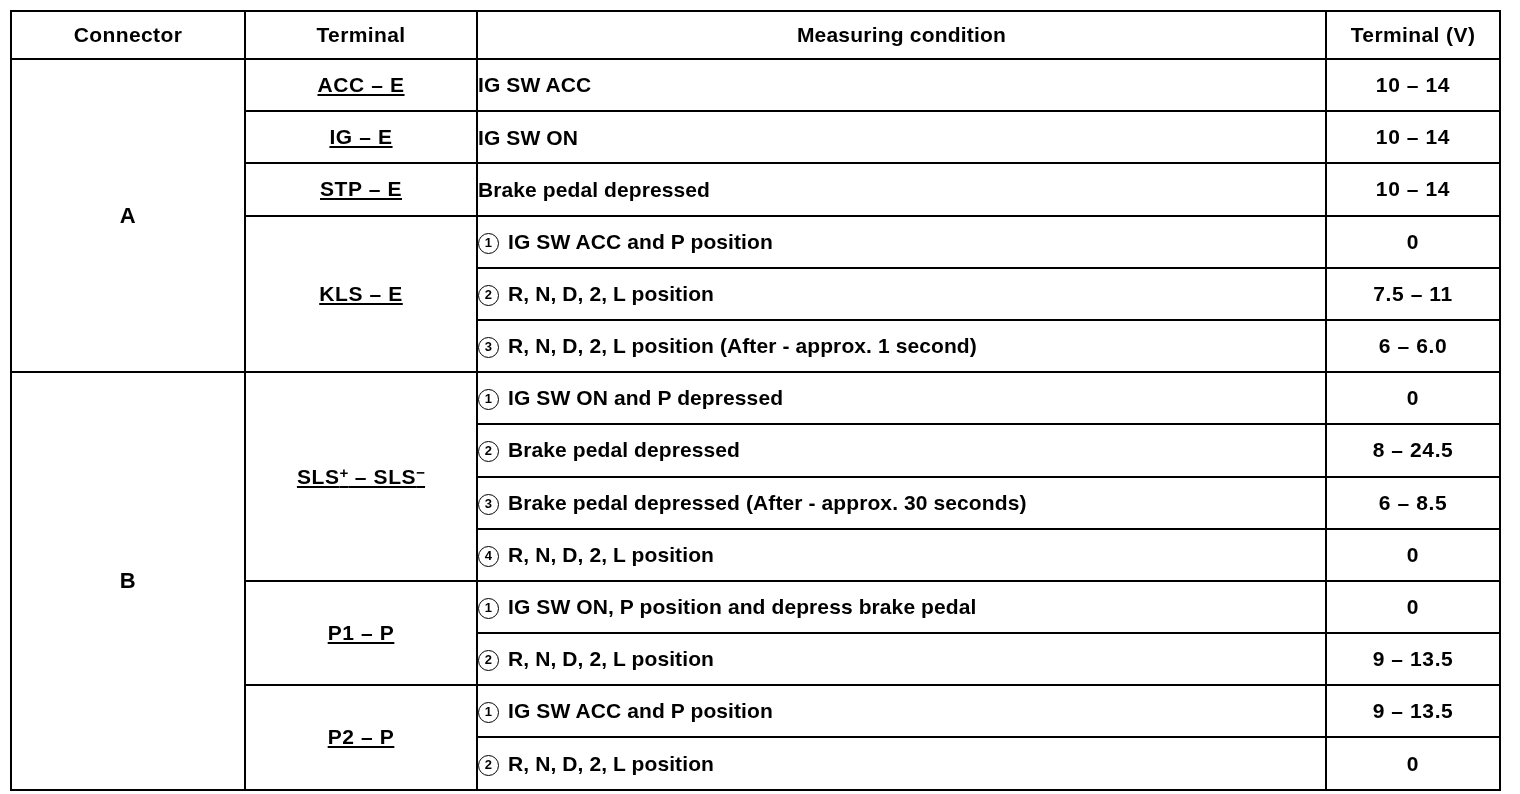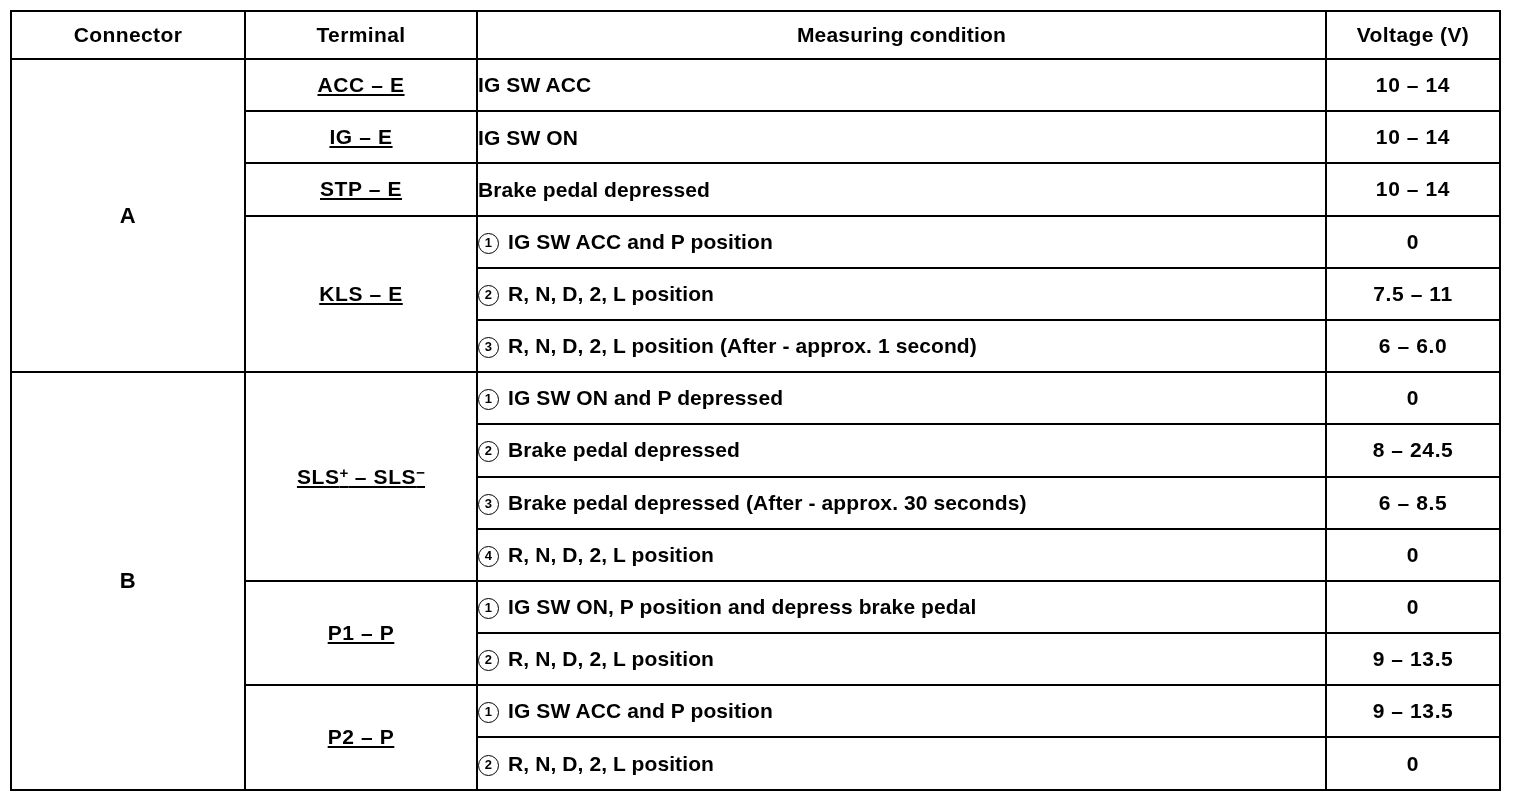--- a/index.html
+++ b/index.html
@@ -111,21 +111,21 @@
       <col class="c-connector">
       <col class="c-terminal">
       <col class="c-condition">
       <col class="c-voltage">
     </colgroup>
     <thead>
       <tr>
         <th class="th-connector">Connector</th>
         <th class="th-terminal">Terminal</th>
         <th class="th-condition">Measuring condition</th>
-        <th class="th-voltage">Voltage (V)</th>
+        <th class="th-voltage">Terminal (V)</th>
       </tr>
     </thead>
     <tbody id="table-body">
         <tr>
           <td class="connector-cell" rowspan="6">A</td>
           <td class="terminal-cell" rowspan="1"><span>ACC – E</span></td>
           <td class="condition-cell"><span class="cond-text">IG SW ACC</span></td>
           <td class="voltage-cell">10 – 14</td>
         </tr>
         <tr>

